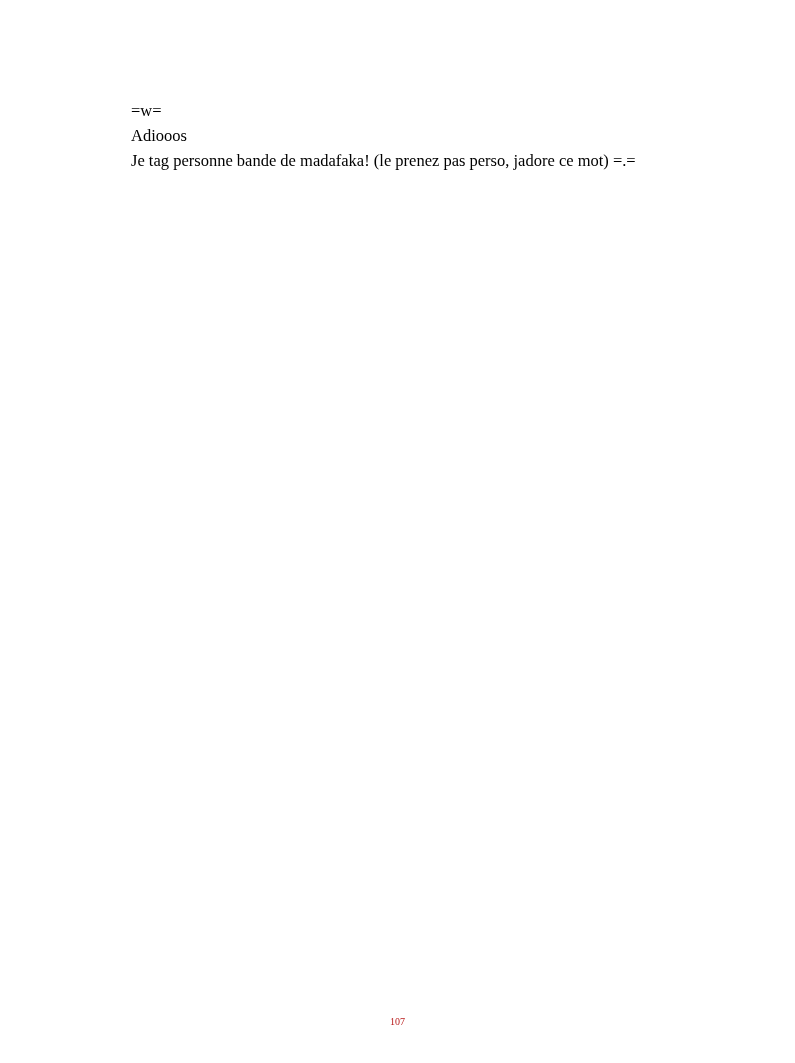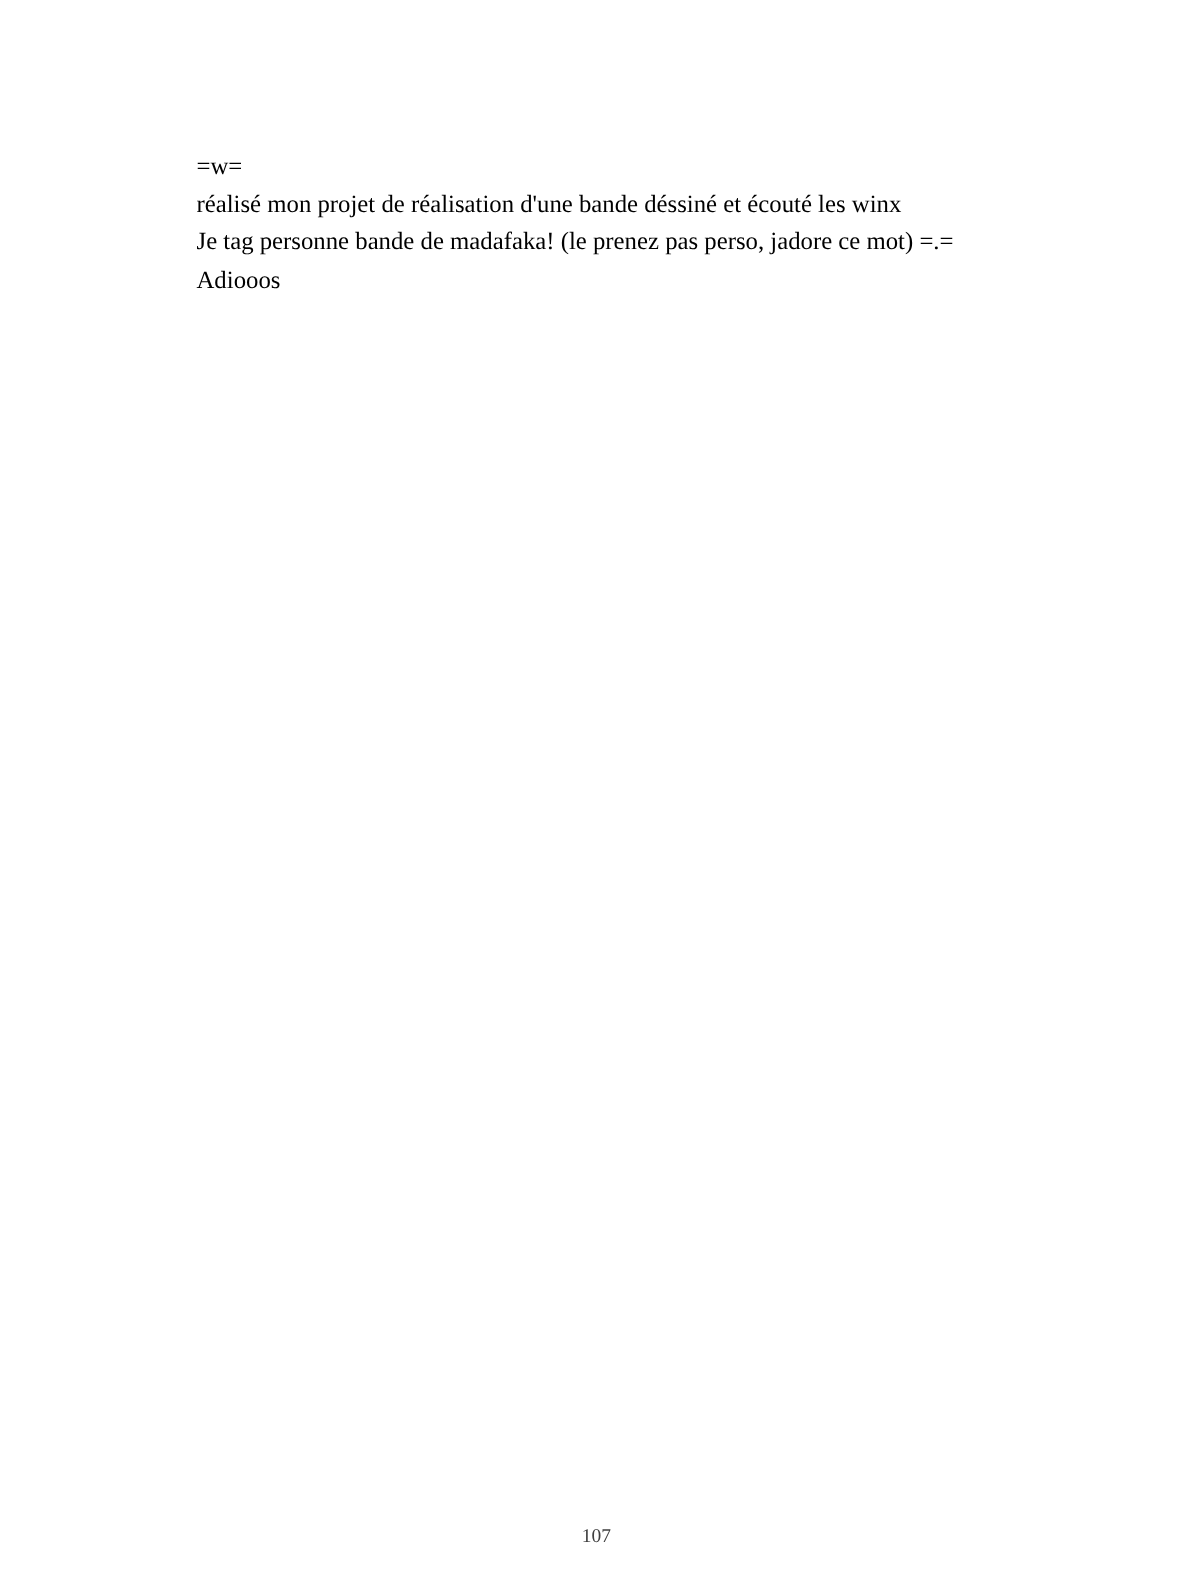--- a/index.html
+++ b/index.html
@@ -39,32 +39,31 @@
   .line.justified {
     text-align: justify;
     text-align-last: left;
   }
   .page-number {
     position: absolute;
     left: 0;
     top: 1016px;
     width: 795px;
     text-align: center;
-    font-size: 13px;
-    color: #404040;
+    font-size: 10px;
+    color: #b91c1c;
     font-family: "Liberation Serif", serif;
   }
 </style>
 </head>
 <body>
 
 <div class="page">
 
   <div class="text-block">
     <div class="line">=w=</div>
-    <div class="line justified">réalisé mon projet de réalisation d'une bande déssiné et écouté les winx</div>
+    <div class="line">Adiooos</div>
     <div class="line justified">Je tag personne bande de madafaka! (le prenez pas perso, jadore ce mot) =.=</div>
-    <div class="line">Adiooos</div>
   </div>
 
   <div class="page-number">107</div>
 
 </div>
 
 </body></html>

